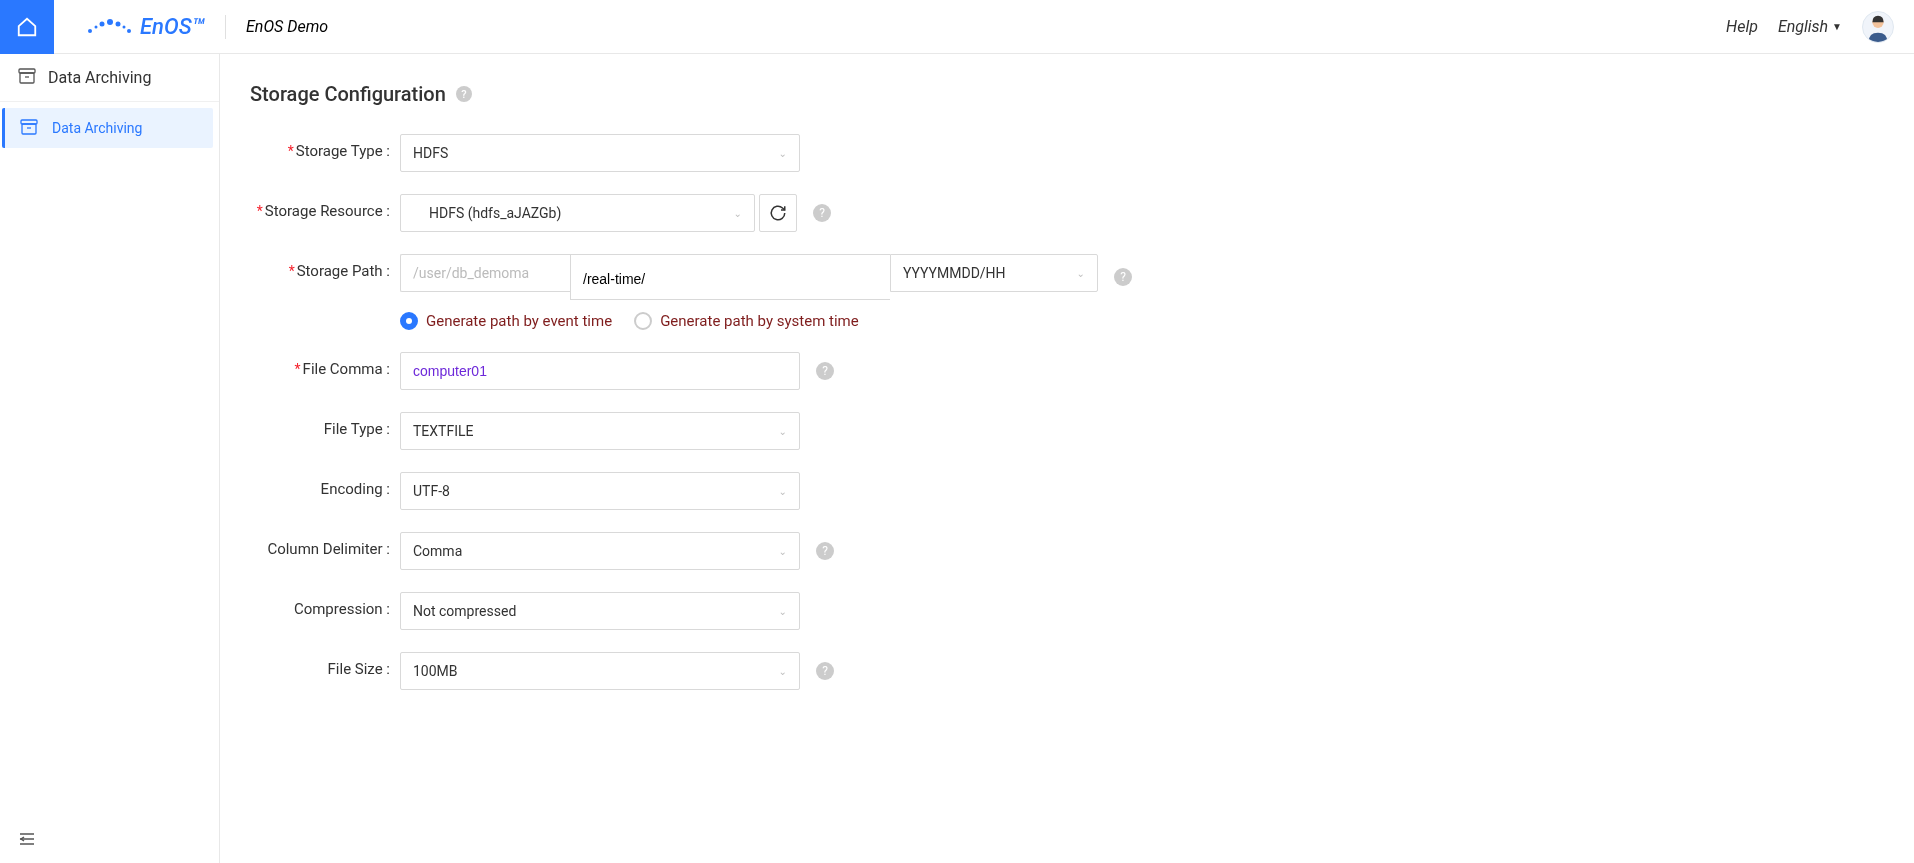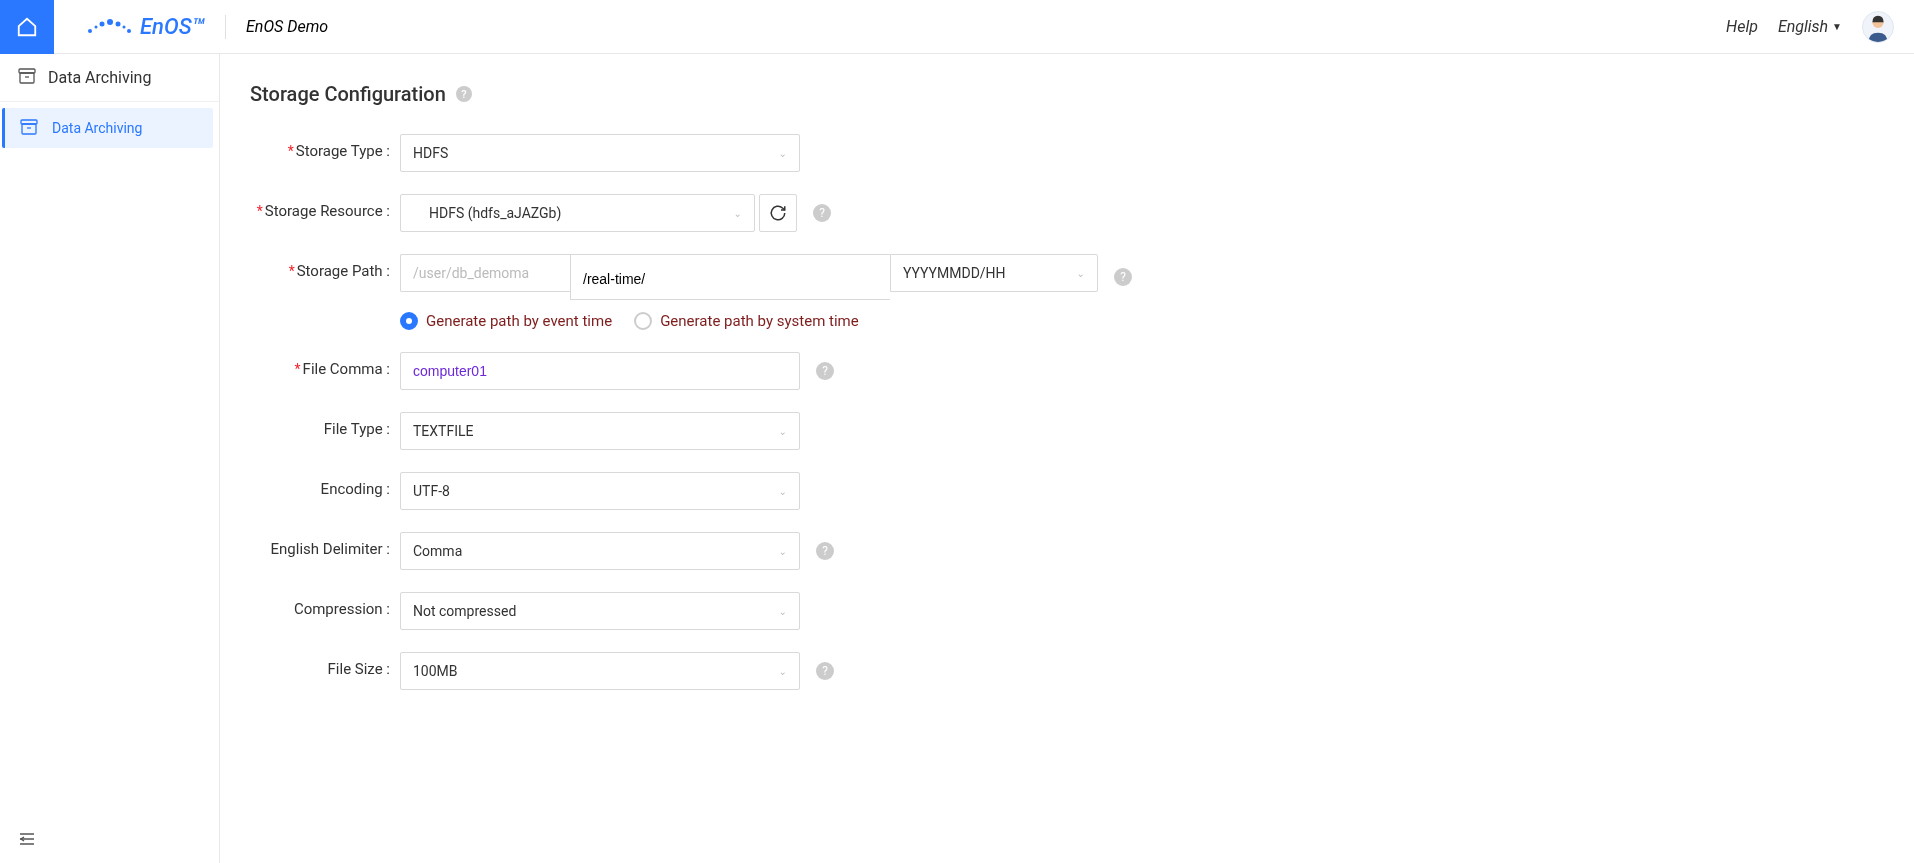--- a/index.html
+++ b/index.html
@@ -214,21 +214,21 @@
       <div class="form-label"><span>Encoding :</span></div>
       <div class="form-control">
         <div class="select-box w400">
           <span>UTF-8</span>
           <span class="select-arrow">⌄</span>
         </div>
       </div>
     </div>
 
     <div class="form-row">
-      <div class="form-label"><span>English Delimiter :</span></div>
+      <div class="form-label"><span>Column Delimiter :</span></div>
       <div class="form-control">
         <div class="select-box w400">
           <span>Comma</span>
           <span class="select-arrow">⌄</span>
         </div>
         <span class="help-icon-sm">?</span>
       </div>
     </div>
 
     <div class="form-row">

